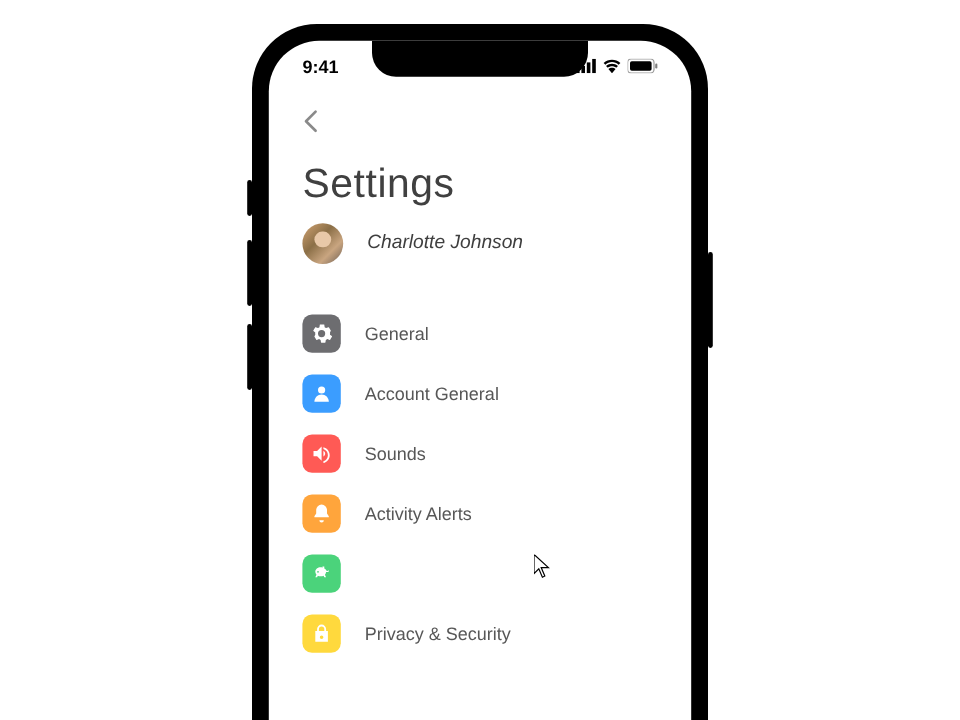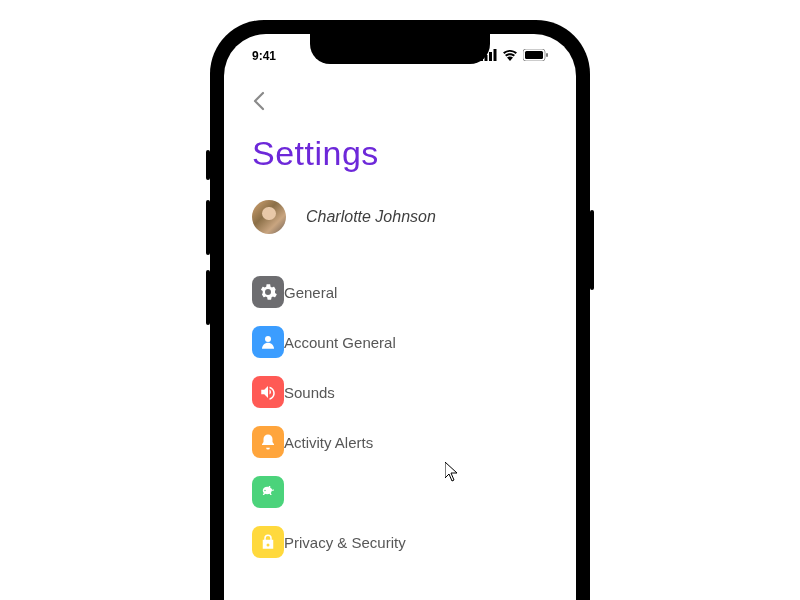--- a/index.html
+++ b/index.html
@@ -49,21 +49,21 @@
       background: #000;
       border-radius: 0 0 20px 20px;
       z-index: 10;
     }
     .status-bar {
       height: 44px;
       display: flex;
       justify-content: space-between;
       align-items: center;
       padding: 0 28px;
-      font-size: 12px;
+      font-size: 15px;
       font-weight: 600;
       color: #000;
     }
     .status-right {
       display: flex;
       align-items: center;
       gap: 5px;
     }
     .content {
       padding: 8px 28px 0 28px;
@@ -75,23 +75,23 @@
       width: 30px;
       height: 30px;
       cursor: pointer;
       color: #7a7a7a;
       margin-left: -8px;
       margin-bottom: 18px;
     }
     .page-title {
       font-size: 34px;
       font-weight: 400;
-      color: #6d28d9;
+      color: #404040;
       letter-spacing: 0.5px;
-      margin-bottom: 27px;
+      margin-bottom: 13px;
     }
     .profile-row {
       display: flex;
       align-items: center;
       gap: 20px;
       margin-bottom: 42px;
       cursor: pointer;
     }
     .avatar {
       width: 34px;
@@ -119,20 +119,21 @@
       font-style: italic;
     }
     .settings-list {
       display: flex;
       flex-direction: column;
       gap: 18px;
     }
     .setting-item {
       display: flex;
       align-items: center;
+      gap: 20px;
       cursor: pointer;
     }
     .icon-box {
       width: 32px;
       height: 32px;
       border-radius: 8px;
       display: flex;
       align-items: center;
       justify-content: center;
       flex-shrink: 0;

